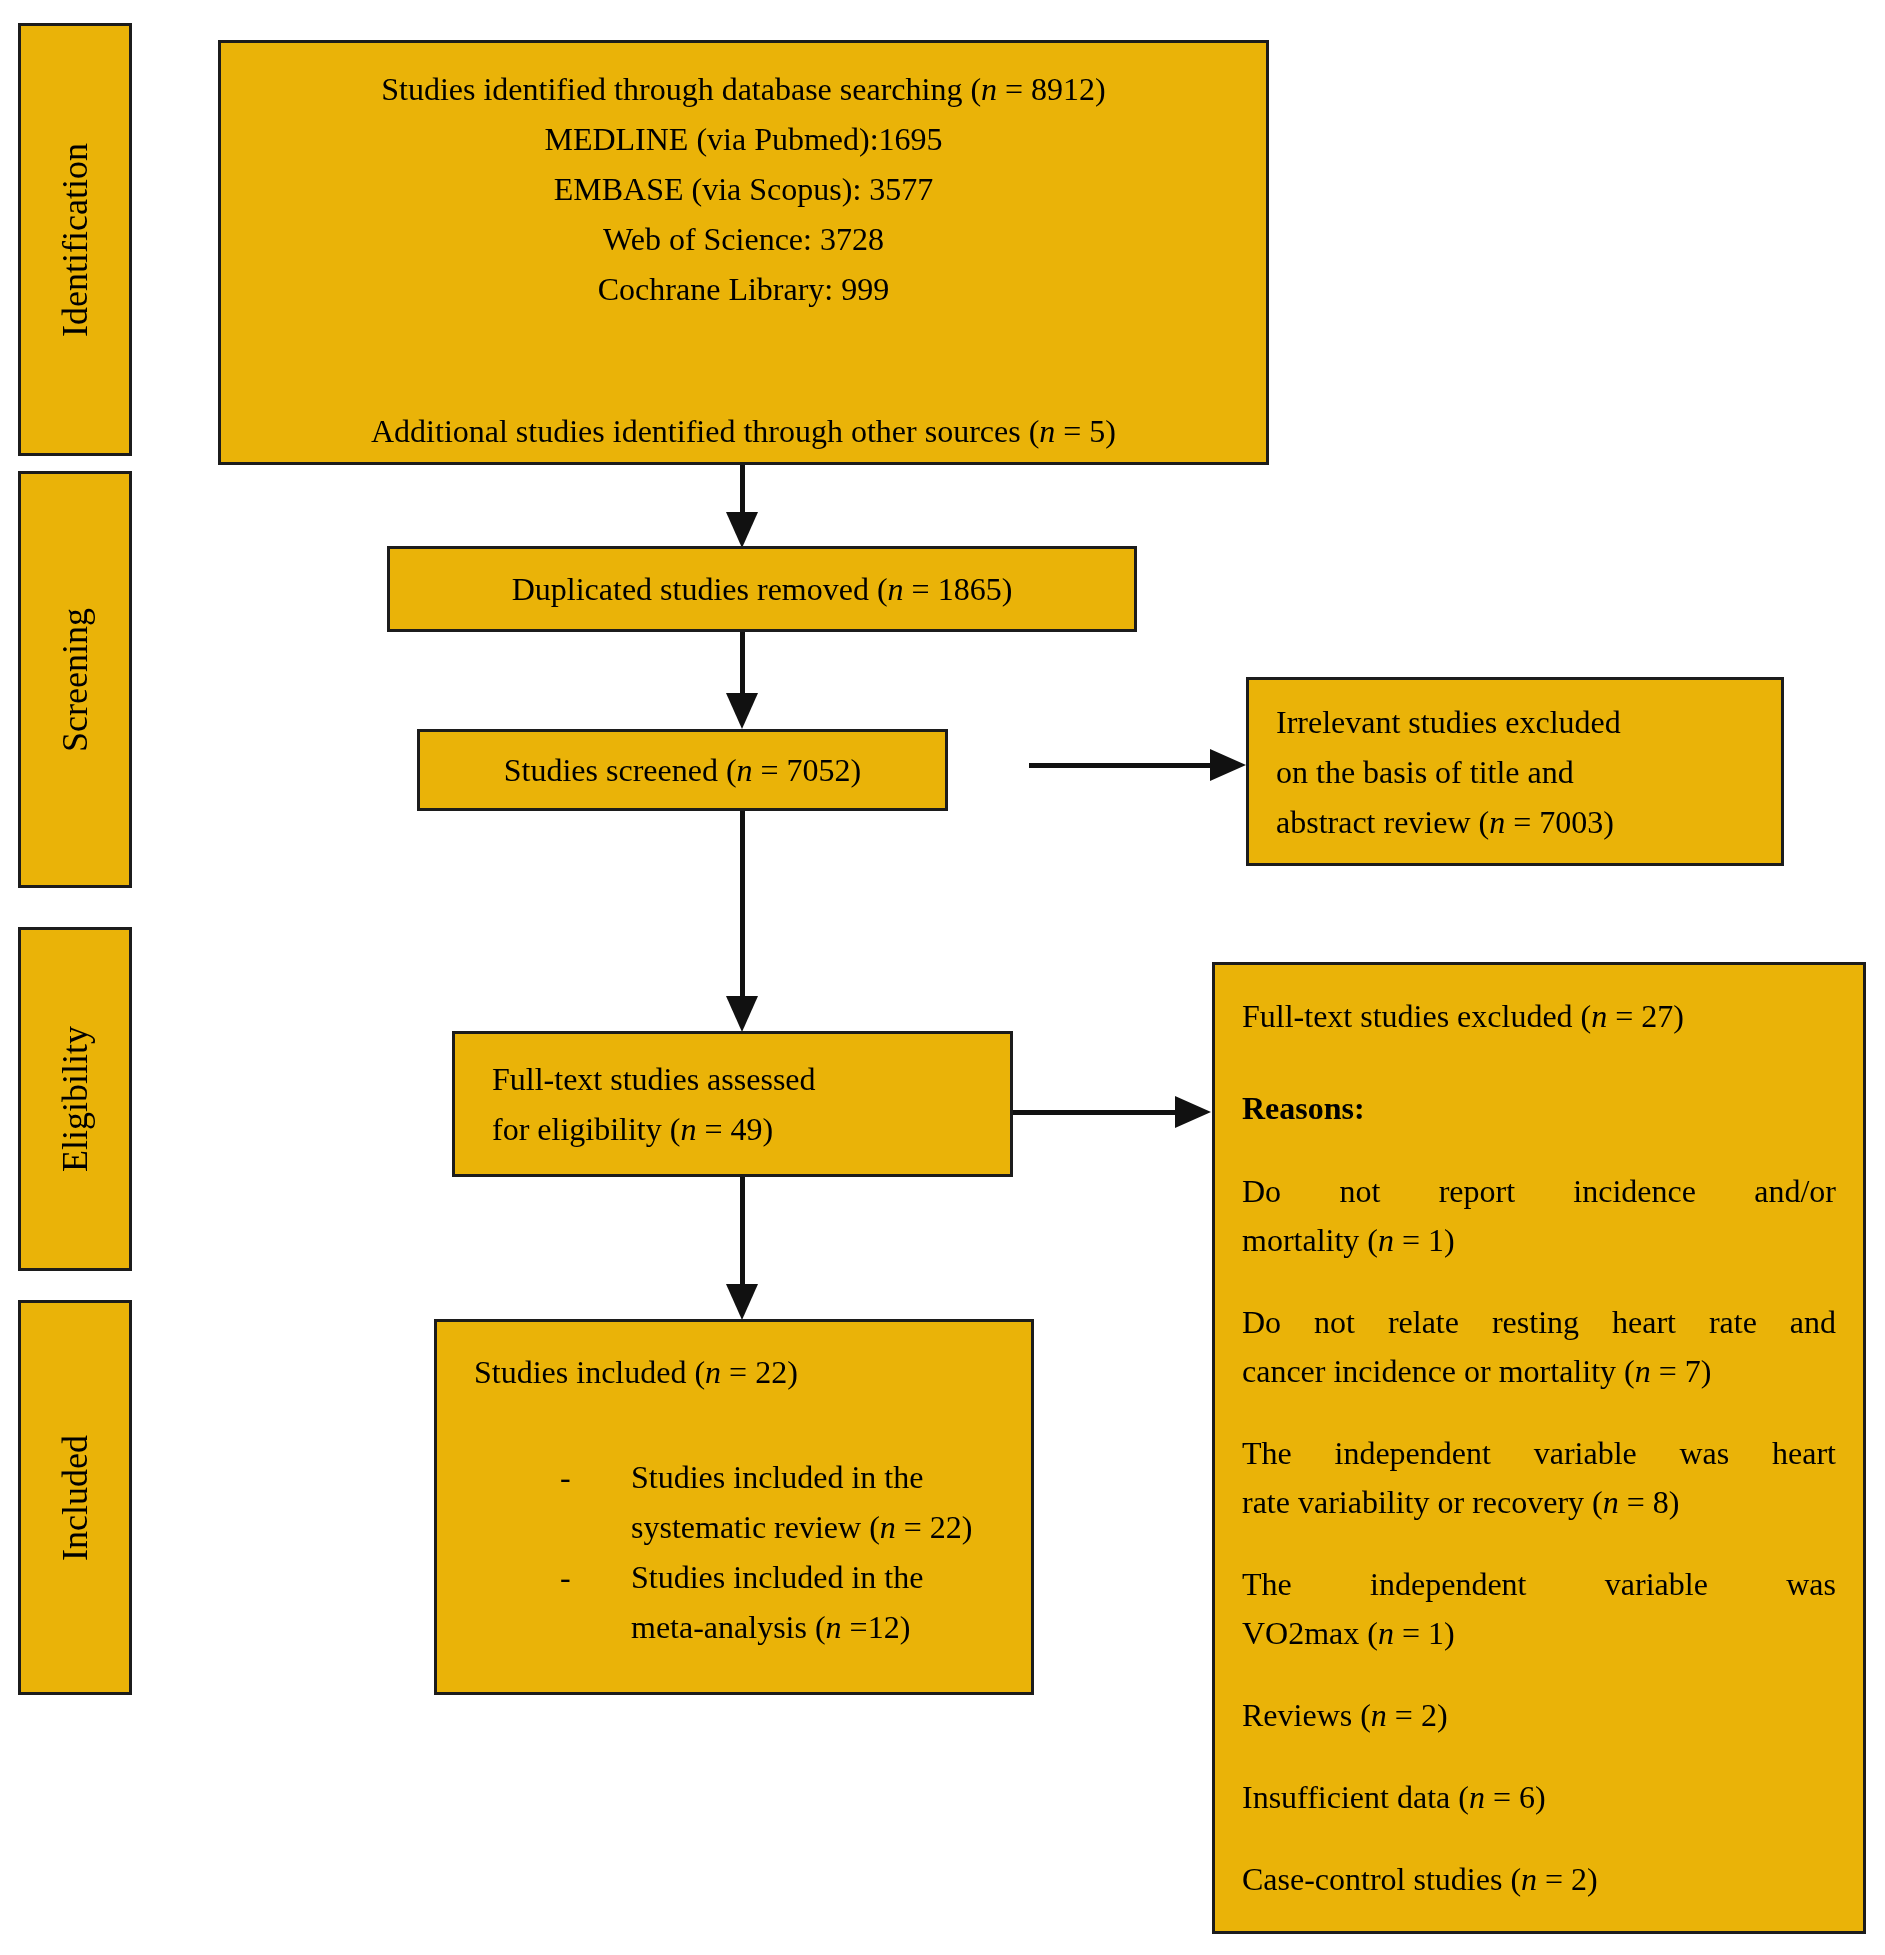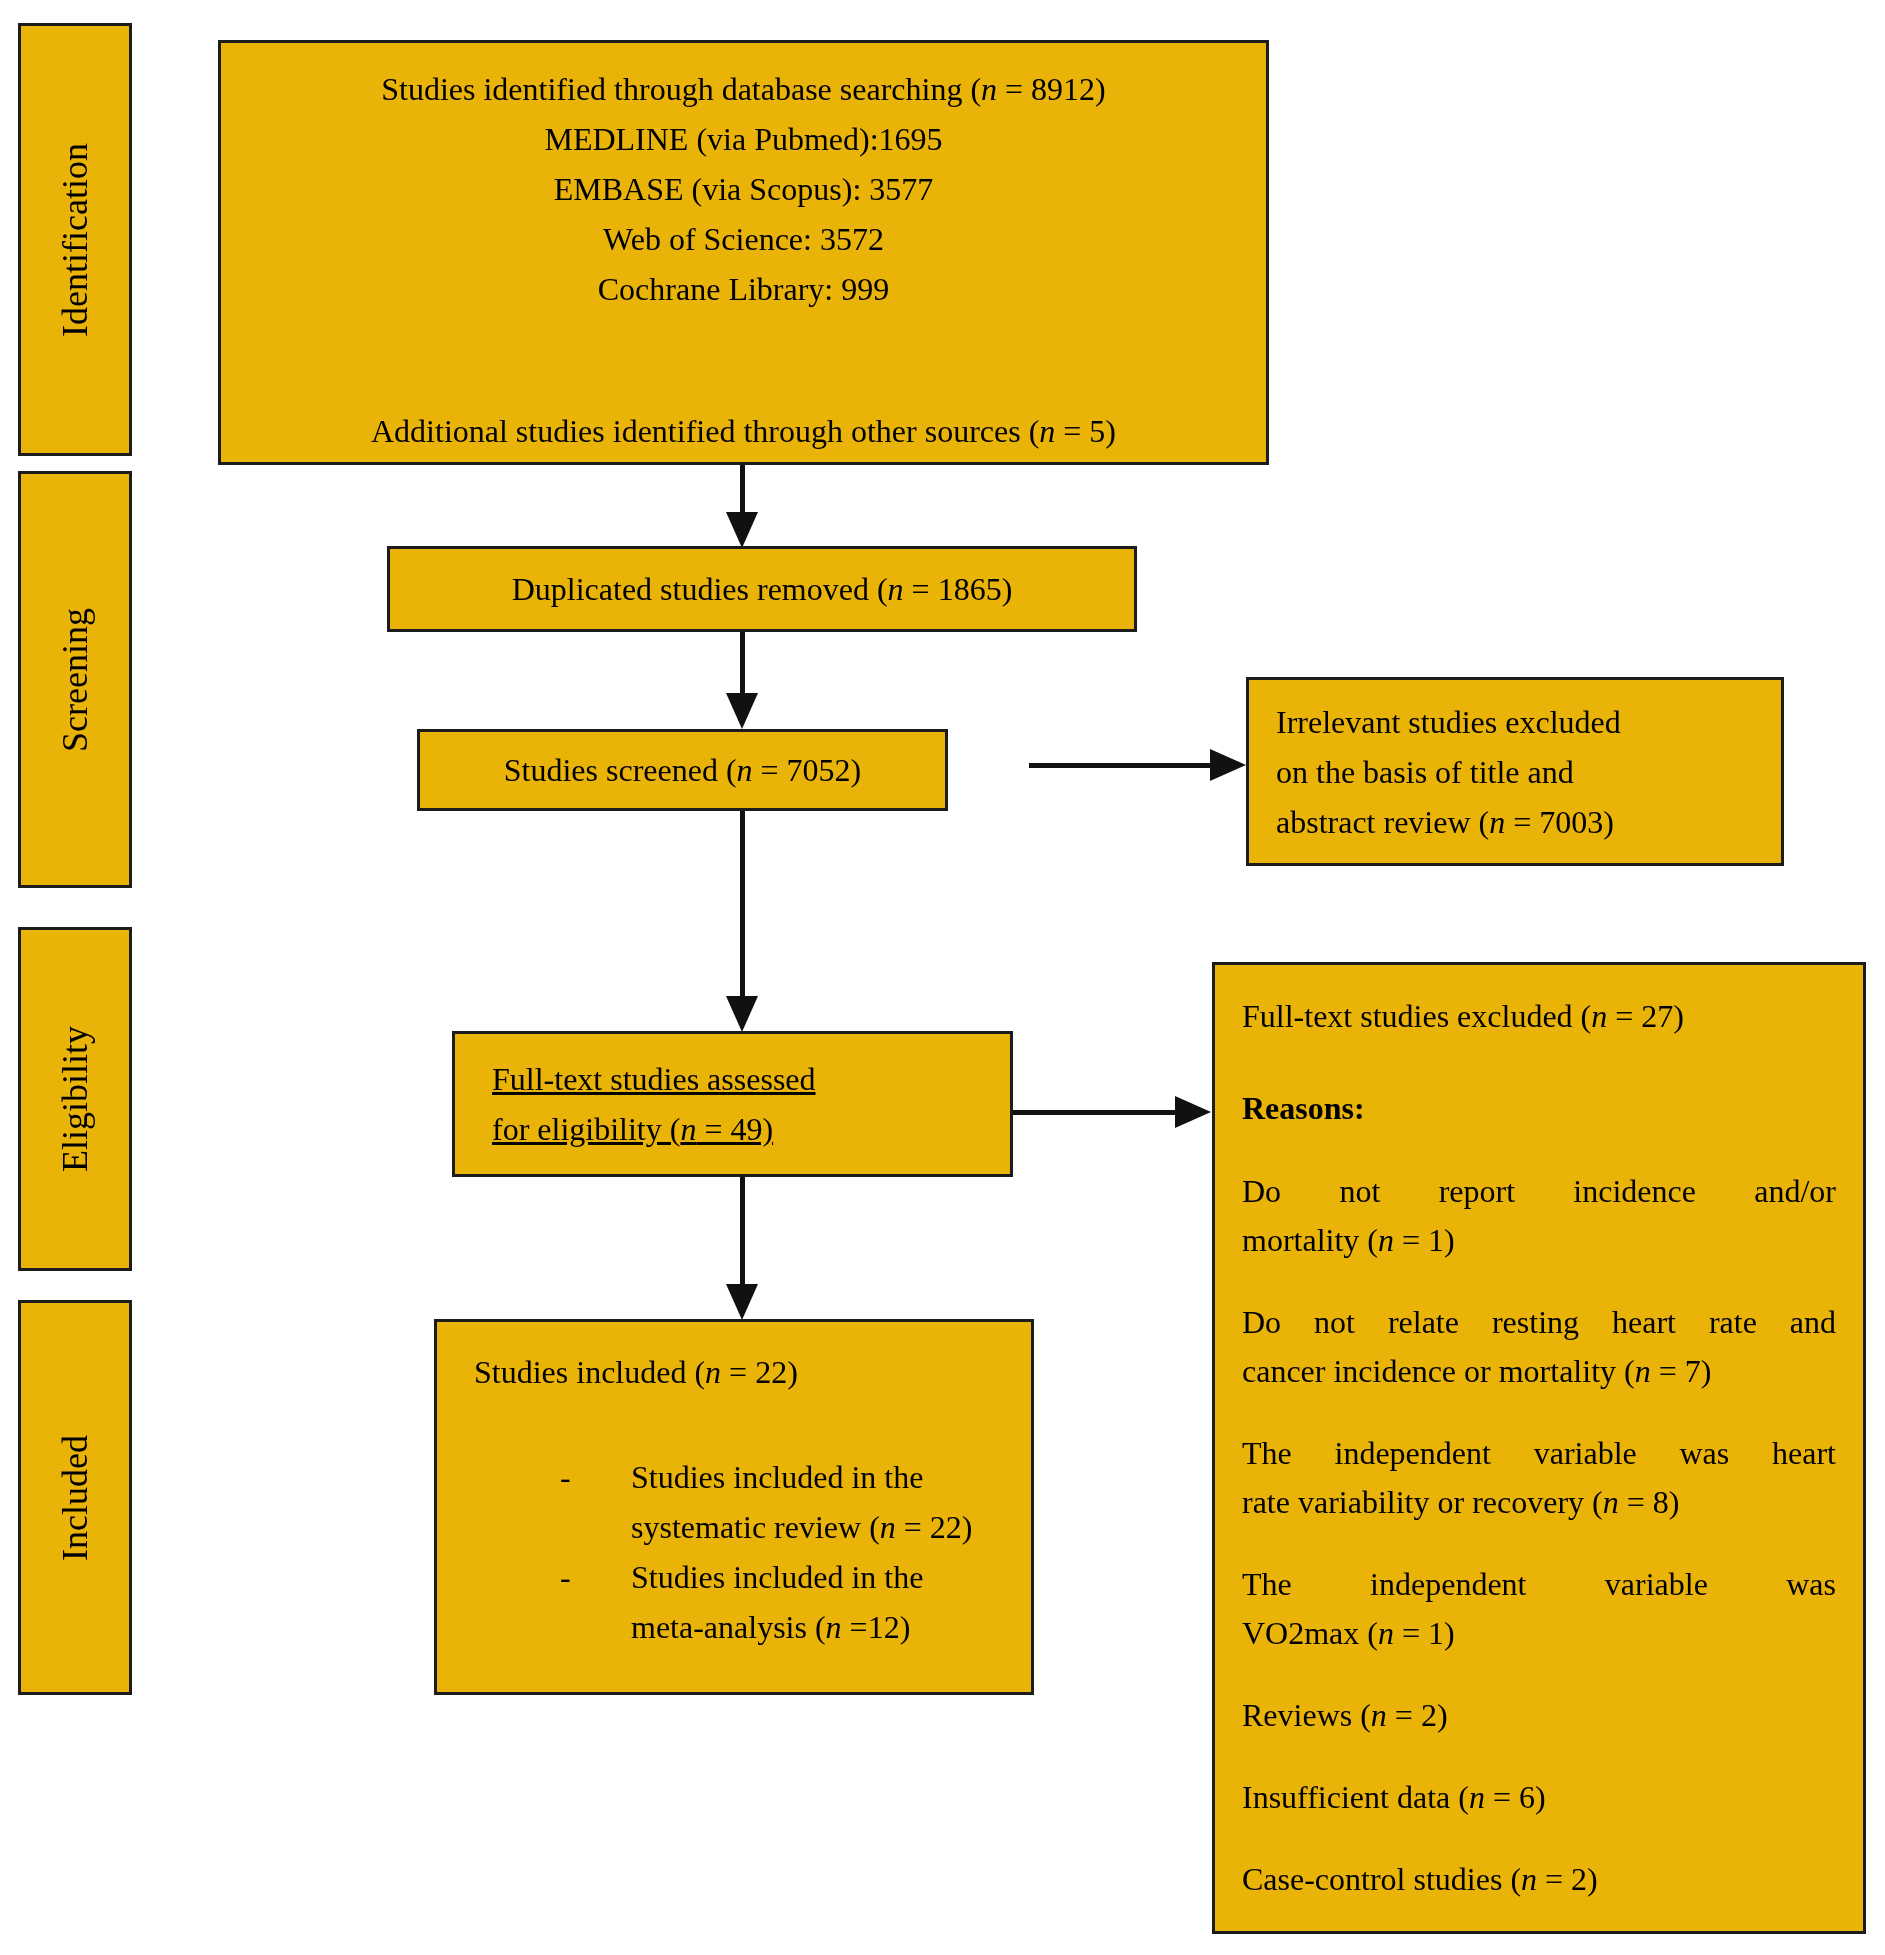--- a/index.html
+++ b/index.html
@@ -56,21 +56,21 @@
     left: 417px; top: 729px; width: 531px; height: 82px;
     display: flex; align-items: center; justify-content: center;
     font-size: 32px;
   }
   #ftbox {
     left: 452px; top: 1031px; width: 561px; height: 146px;
     display: flex; flex-direction: column; justify-content: center;
     padding-left: 37px;
     font-size: 32px;
   }
-  #ftbox .line { line-height: 50px; text-decoration: underline; }
+  #ftbox .line { line-height: 50px; }
   #incbox {
     left: 434px; top: 1319px; width: 600px; height: 376px;
     font-size: 32px;
     padding: 24.5px 12.3px 0 37px;
   }
   #incbox .line { line-height: 50px; }
   #incbox .bullets { margin-top: 55px; }
   .bullet { display: flex; }
   .bullet .dash {
     margin-left: 86px;
@@ -135,21 +135,21 @@
     <span class="vlabel">Eligibility</span>
   </div>
   <div class="box stage" id="stage-included">
     <span class="vlabel">Included</span>
   </div>
 
   <div class="box" id="idbox">
     <div class="line">Studies identified through database searching (<i>n</i> = 8912)</div>
     <div class="line">MEDLINE (via Pubmed):1695</div>
     <div class="line">EMBASE (via Scopus): 3577</div>
-    <div class="line">Web of Science: 3572</div>
+    <div class="line">Web of Science: 3728</div>
     <div class="line">Cochrane Library: 999</div>
     <div class="gap"></div>
     <div class="line">Additional studies identified through other sources (<i>n</i> = 5)</div>
   </div>
 
   <div class="arrow-v" id="av1"></div>
   <div class="arrow-v" id="av2"></div>
   <div class="arrow-v" id="av3"></div>
   <div class="arrow-v" id="av4"></div>
 

